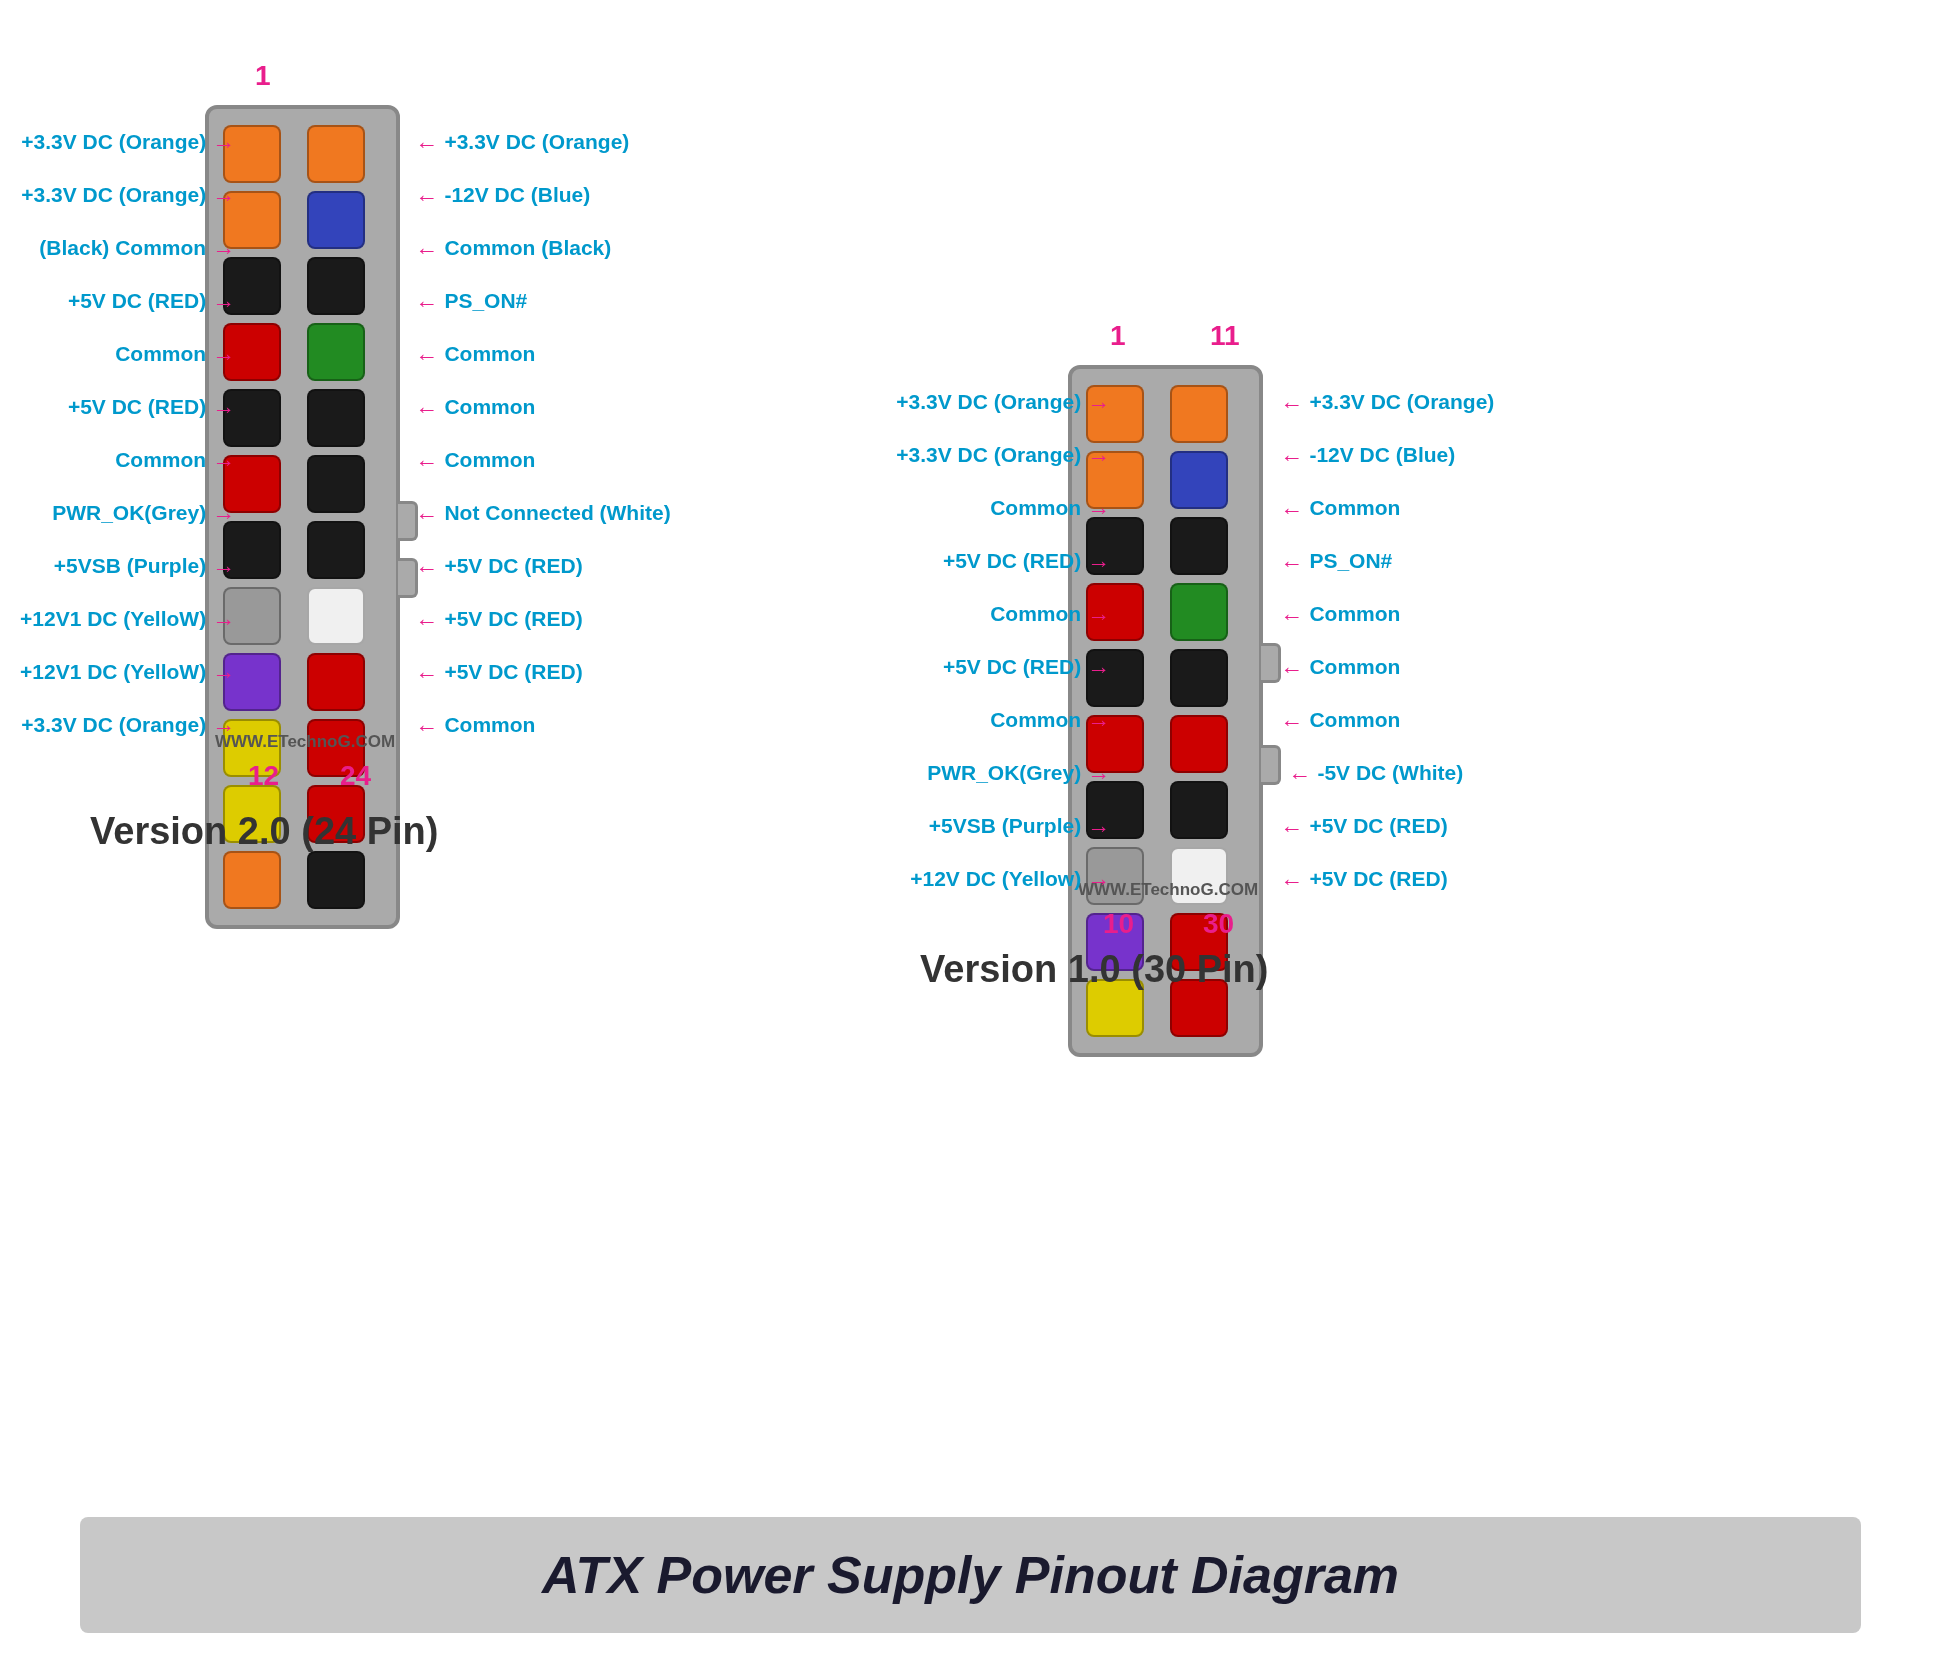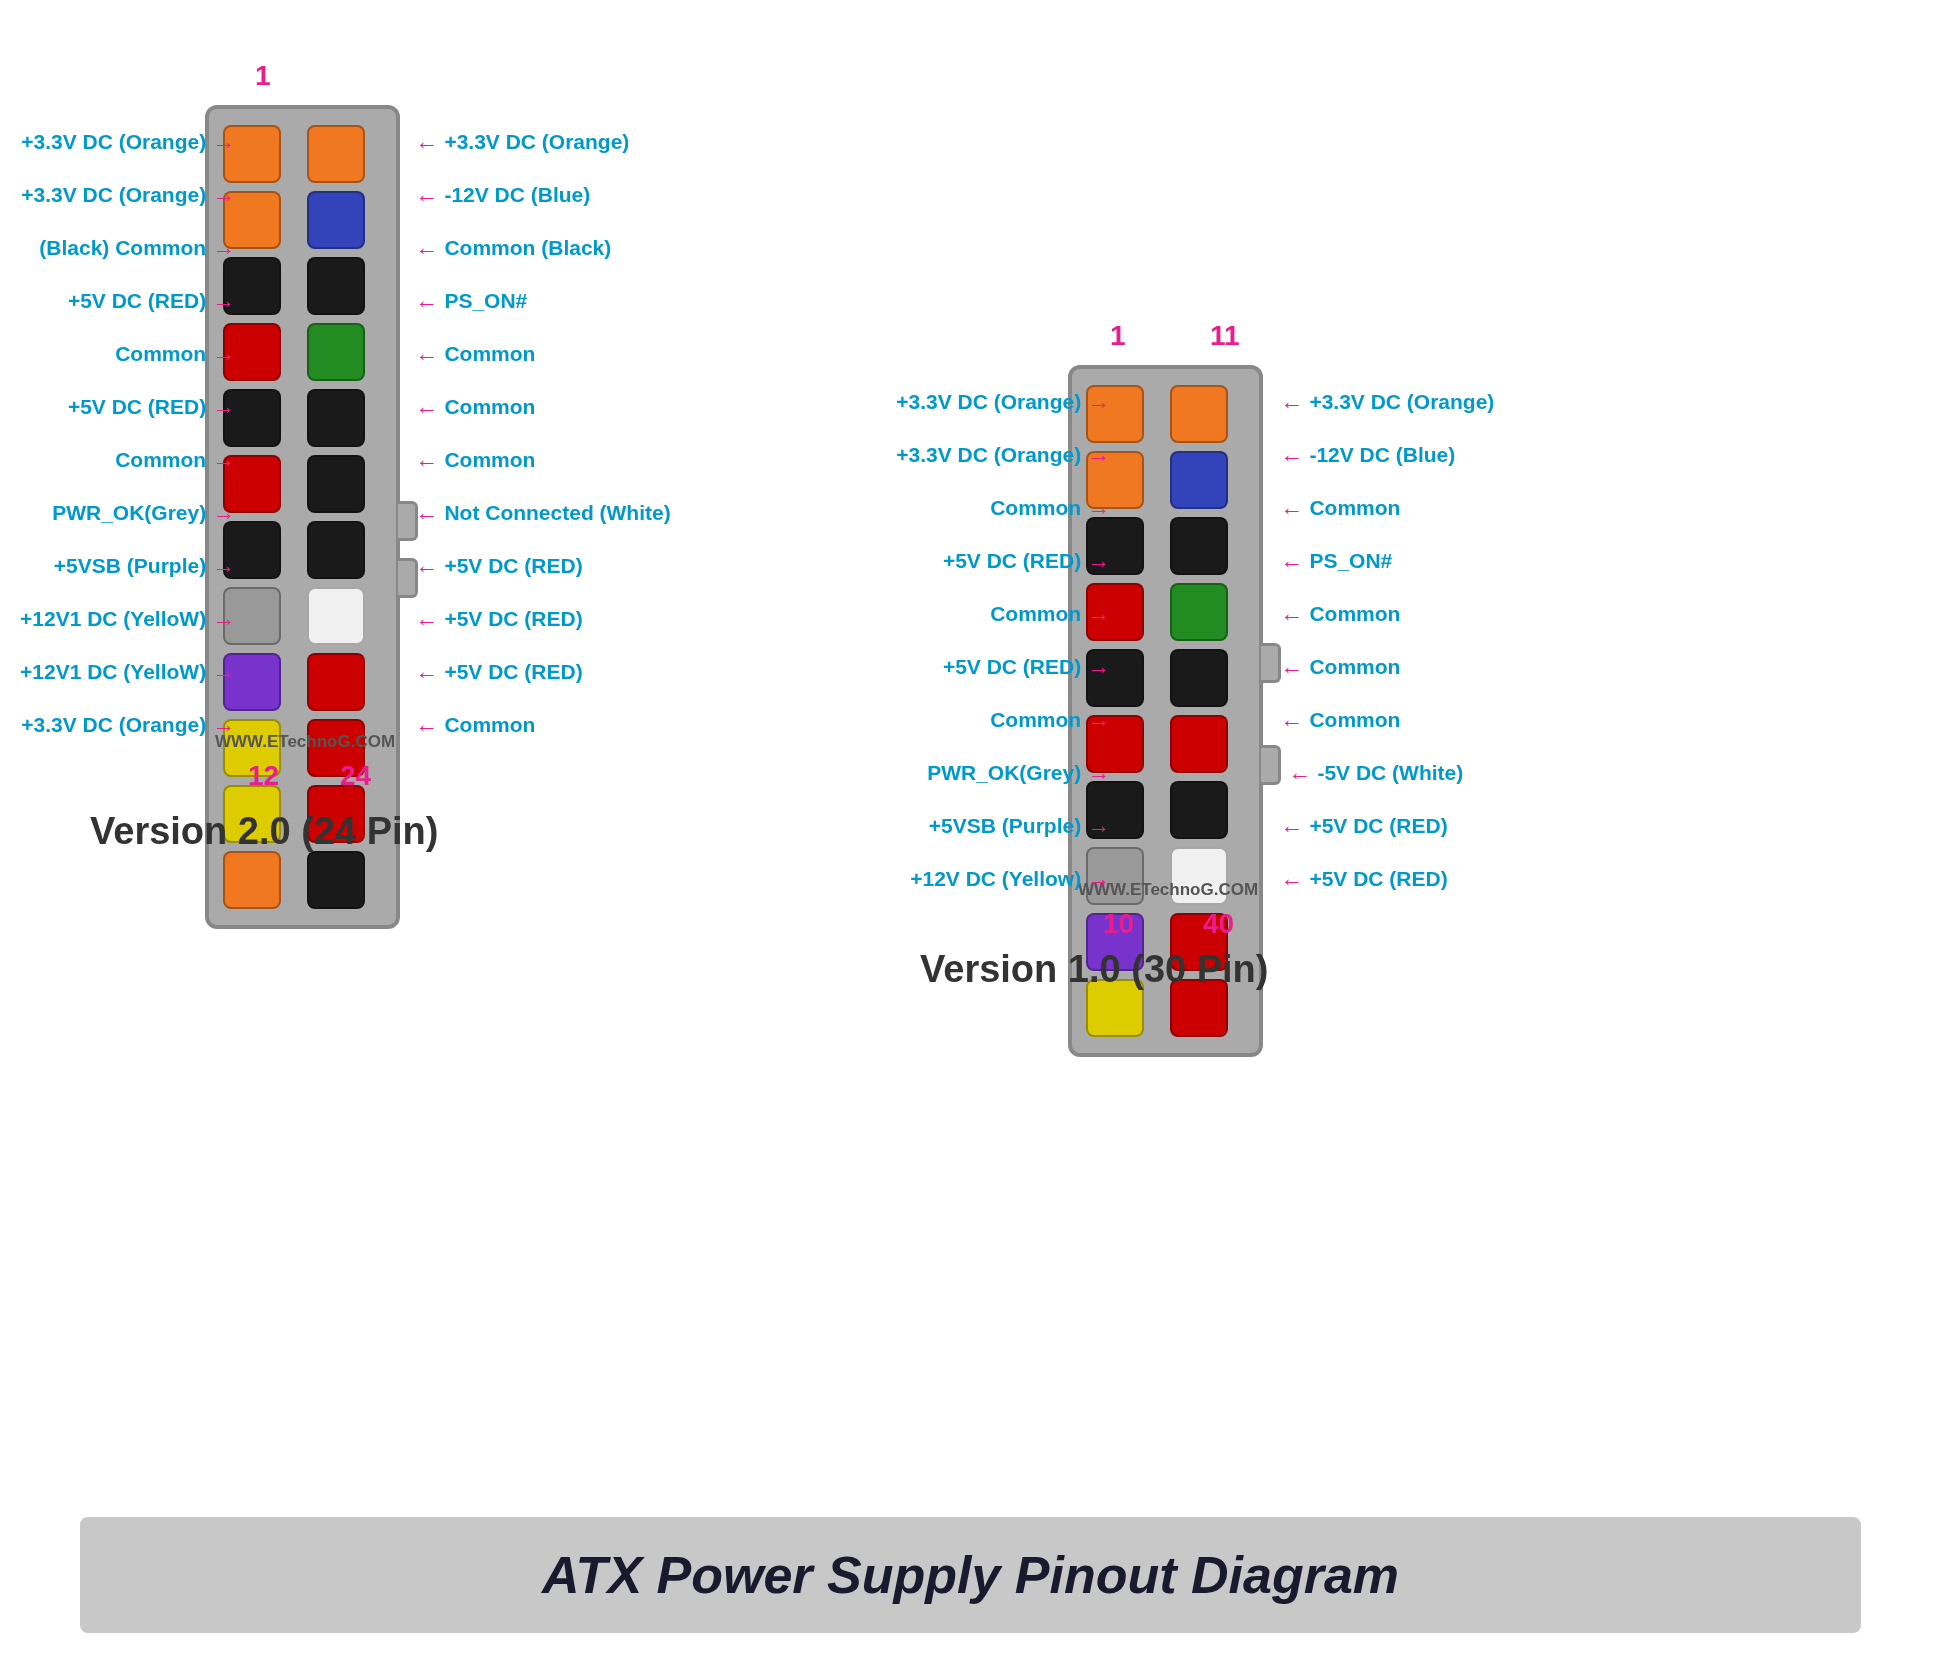--- a/index.html
+++ b/index.html
@@ -172,21 +172,21 @@
           <div style="width: 58px; height: 58px; border-radius: 8px; background: rgb(153, 153, 153); border: 2px solid rgba(0, 0, 0, 0.3);"></div>
           <div style="width: 58px; height: 58px; border-radius: 8px; background: rgb(240, 240, 240); border: 2px solid rgba(0, 0, 0, 0.3);"></div>
           <div style="width: 58px; height: 58px; border-radius: 8px; background: rgb(119, 51, 204); border: 2px solid rgba(0, 0, 0, 0.3);"></div>
           <div style="width: 58px; height: 58px; border-radius: 8px; background: rgb(204, 0, 0); border: 2px solid rgba(0, 0, 0, 0.3);"></div>
           <div style="width: 58px; height: 58px; border-radius: 8px; background: rgb(221, 204, 0); border: 2px solid rgba(0, 0, 0, 0.3);"></div>
           <div style="width: 58px; height: 58px; border-radius: 8px; background: rgb(204, 0, 0); border: 2px solid rgba(0, 0, 0, 0.3);"></div>
         </div>
   </div>
 
   <div class="pin-number" style="left:283px; top:588px;">10</div>
-  <div class="pin-number" style="left:383px; top:588px;">40</div>
+  <div class="pin-number" style="left:383px; top:588px;">30</div>
 
   <div class="version-text" style="left:100px; top:628px;">Version 1.0  (30 Pin)</div>
 
   <div class="watermark" style="left:258px; top:560px;">WWW.ETechnoG.COM</div>
 <div style="position: absolute; right: 510px; top: 68px; font-size: 21px; font-weight: bold; color: rgb(0, 153, 204); white-space: nowrap; text-align: right;">+3.3V DC (Orange) <span style="color:#e91e8c; font-size:23px;">→</span></div>
       <div style="position: absolute; right: 510px; top: 121px; font-size: 21px; font-weight: bold; color: rgb(0, 153, 204); white-space: nowrap; text-align: right;">+3.3V DC (Orange) <span style="color:#e91e8c; font-size:23px;">→</span></div>
       <div style="position: absolute; right: 510px; top: 174px; font-size: 21px; font-weight: bold; color: rgb(0, 153, 204); white-space: nowrap; text-align: right;">Common <span style="color:#e91e8c; font-size:23px;">→</span></div>
       <div style="position: absolute; right: 510px; top: 227px; font-size: 21px; font-weight: bold; color: rgb(0, 153, 204); white-space: nowrap; text-align: right;">+5V DC (RED) <span style="color:#e91e8c; font-size:23px;">→</span></div>
       <div style="position: absolute; right: 510px; top: 280px; font-size: 21px; font-weight: bold; color: rgb(0, 153, 204); white-space: nowrap; text-align: right;">Common <span style="color:#e91e8c; font-size:23px;">→</span></div>
       <div style="position: absolute; right: 510px; top: 333px; font-size: 21px; font-weight: bold; color: rgb(0, 153, 204); white-space: nowrap; text-align: right;">+5V DC (RED) <span style="color:#e91e8c; font-size:23px;">→</span></div>

